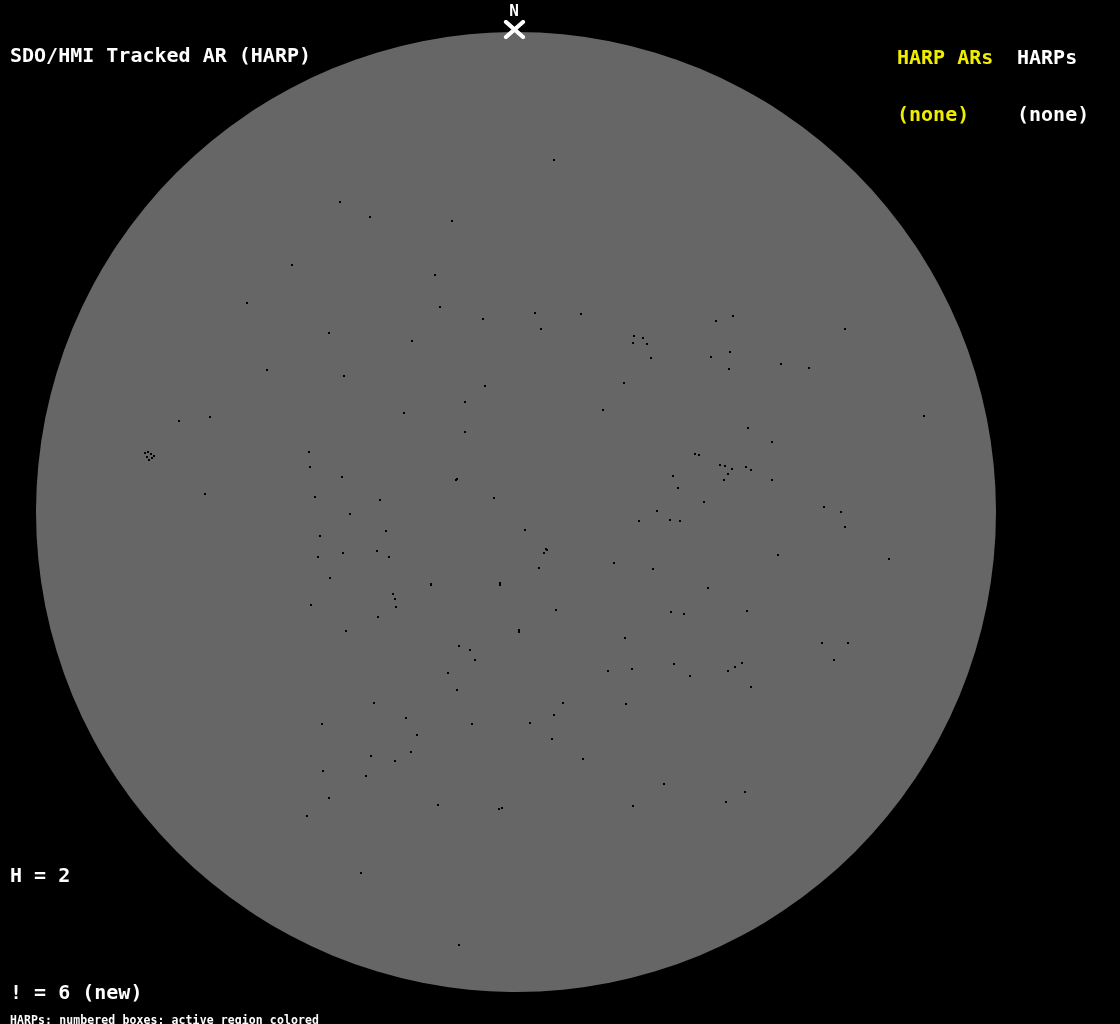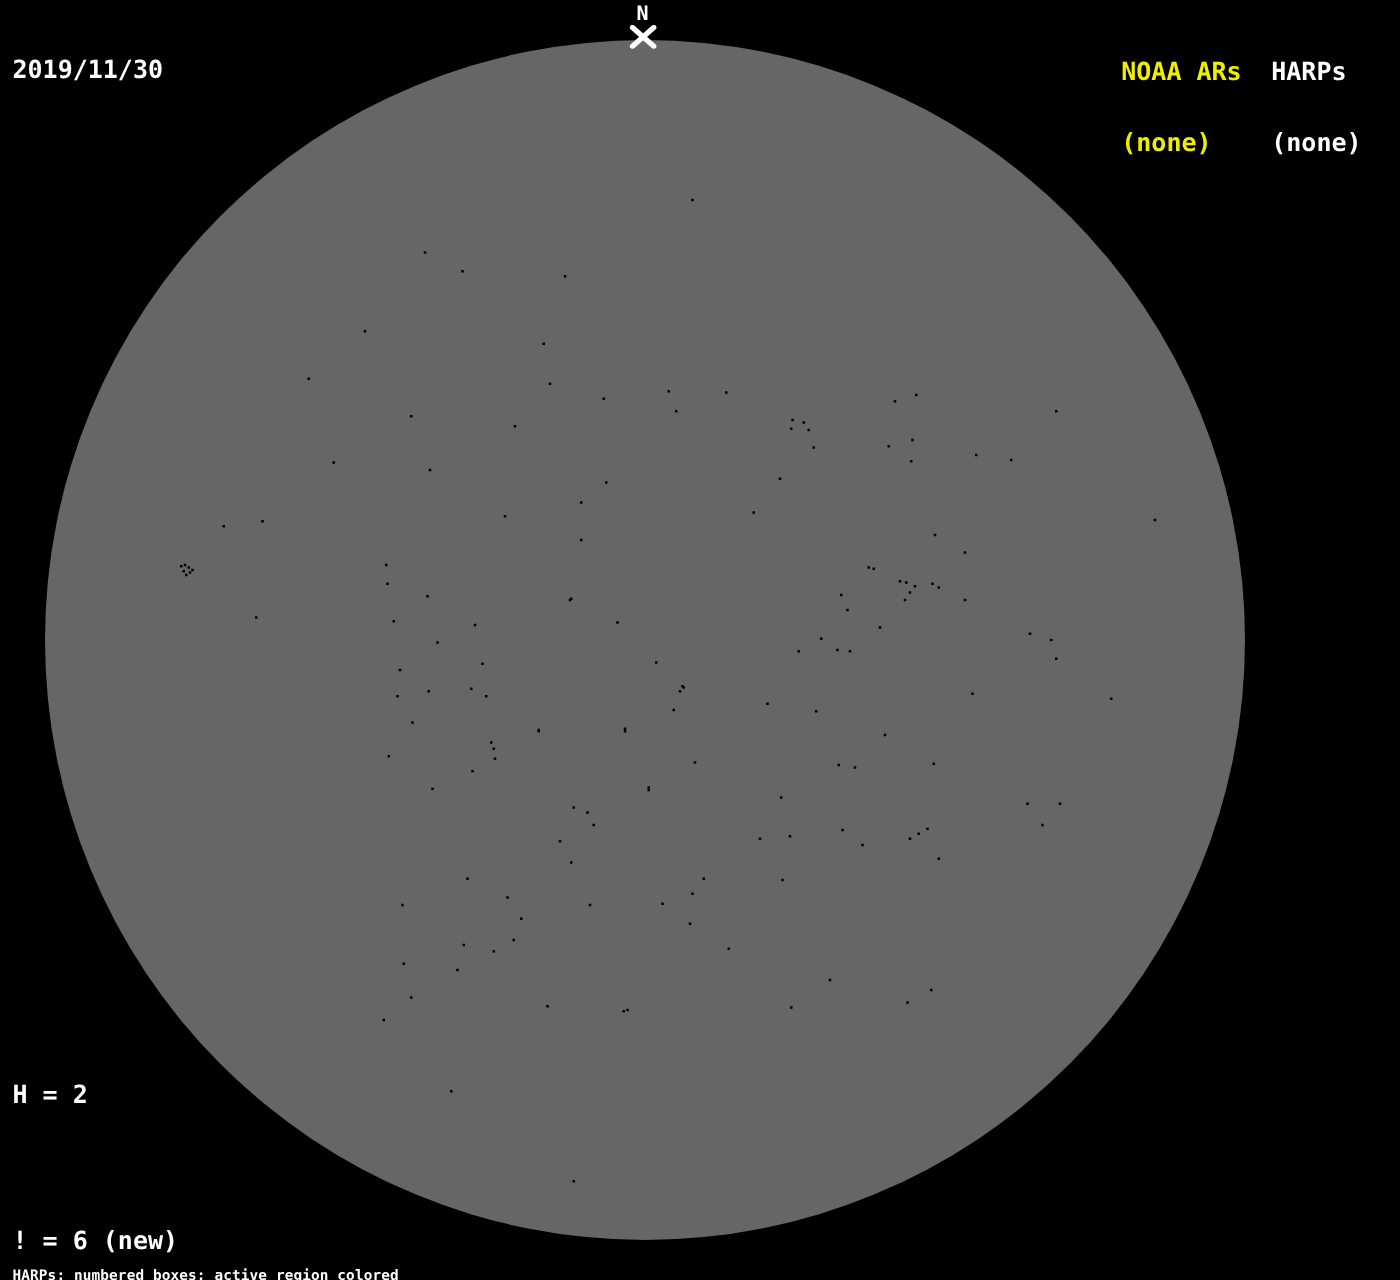--- a/index.html
+++ b/index.html
@@ -217,34 +217,34 @@
       <div class="speckle" style="left: 360px; top: 872px;"></div>
       <div class="speckle" style="left: 458px; top: 944px;"></div>
       <div class="speckle" style="left: 663px; top: 783px;"></div>
       <div class="speckle" style="left: 744px; top: 791px;"></div>
       <div class="speckle" style="left: 725px; top: 801px;"></div>
       <div class="speckle" style="left: 632px; top: 805px;"></div>
       <div class="speckle" style="left: 501px; top: 807px;"></div>
     </div>
 
   <div class="title-block">
-    <div>2019/11/30</div>
+    <div>SDO/HMI Tracked AR (HARP)</div>
   </div>
 
   <div class="north-marker">
     <div class="north-label">N</div>
     <svg class="north-cross" width="23" height="19" viewBox="0 0 23 19">
       <line x1="3" y1="2" x2="20" y2="17" stroke="#ffffff" stroke-width="4.2" stroke-linecap="round"></line>
       <line x1="20" y1="2" x2="3" y2="17" stroke="#ffffff" stroke-width="4.2" stroke-linecap="round"></line>
     </svg>
   </div>
 
   <div class="topright">
     <div class="tr-col noaa">
-      <div>NOAA ARs</div>
+      <div>HARP ARs</div>
       <div>(none)</div>
     </div>
     <div class="tr-col harps">
       <div>HARPs</div>
       <div>(none)</div>
     </div>
   </div>
 
   <div class="legend">
     <div>H = 2</div>

